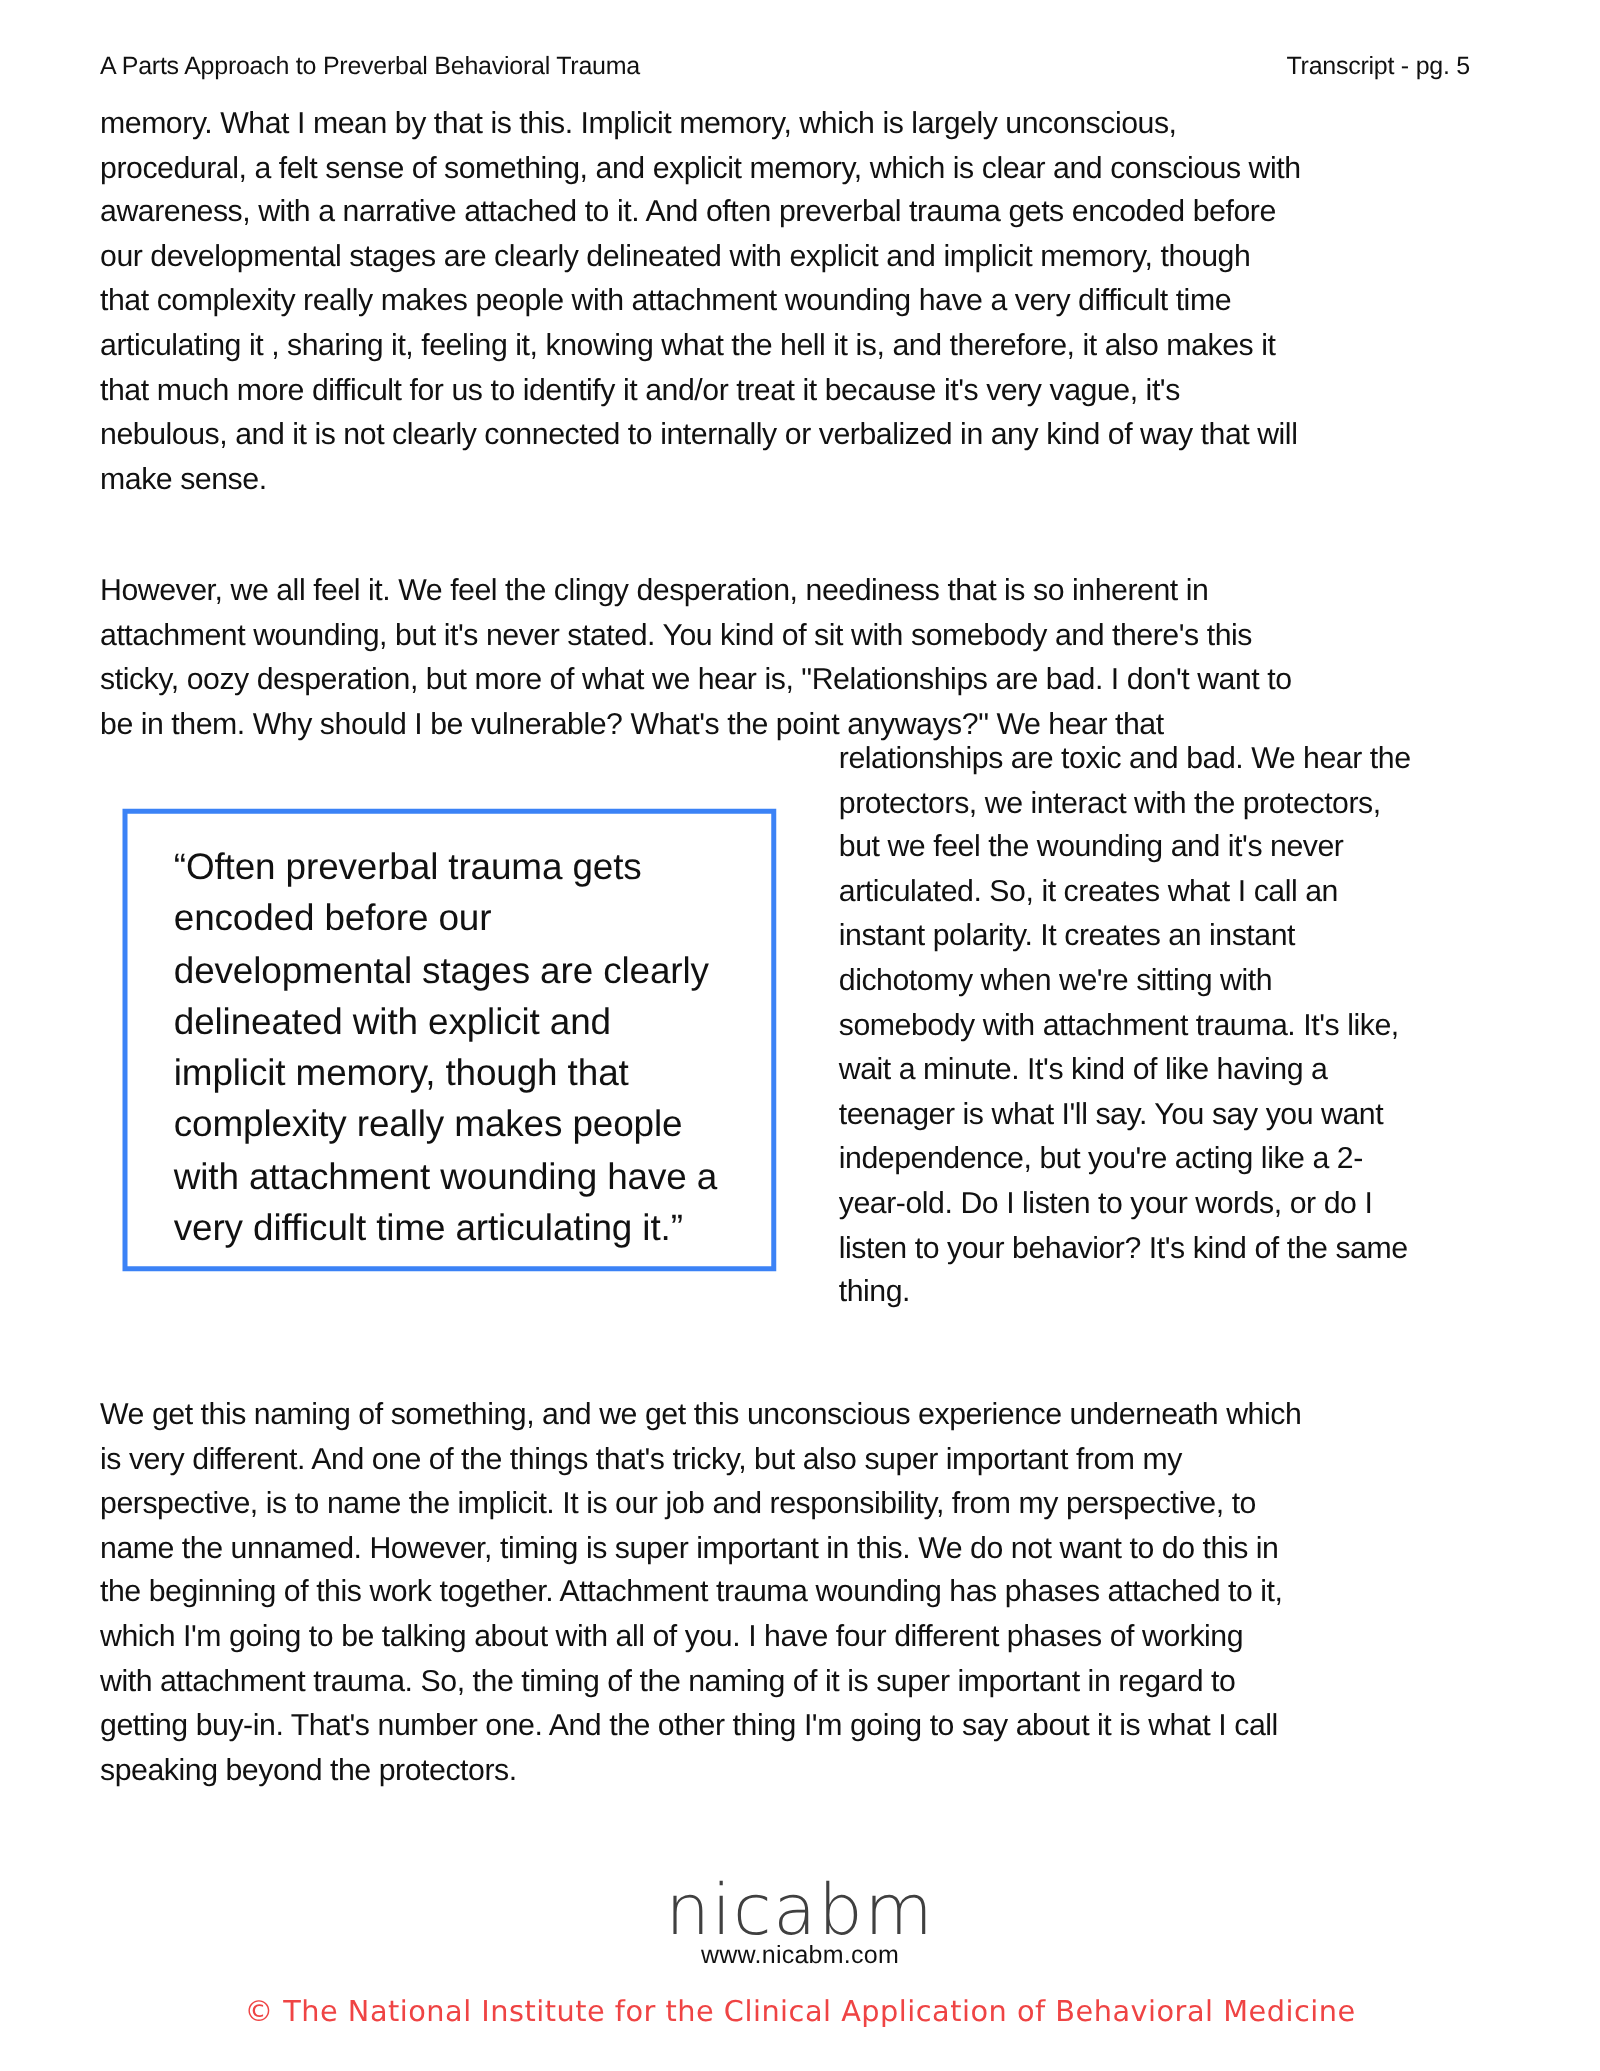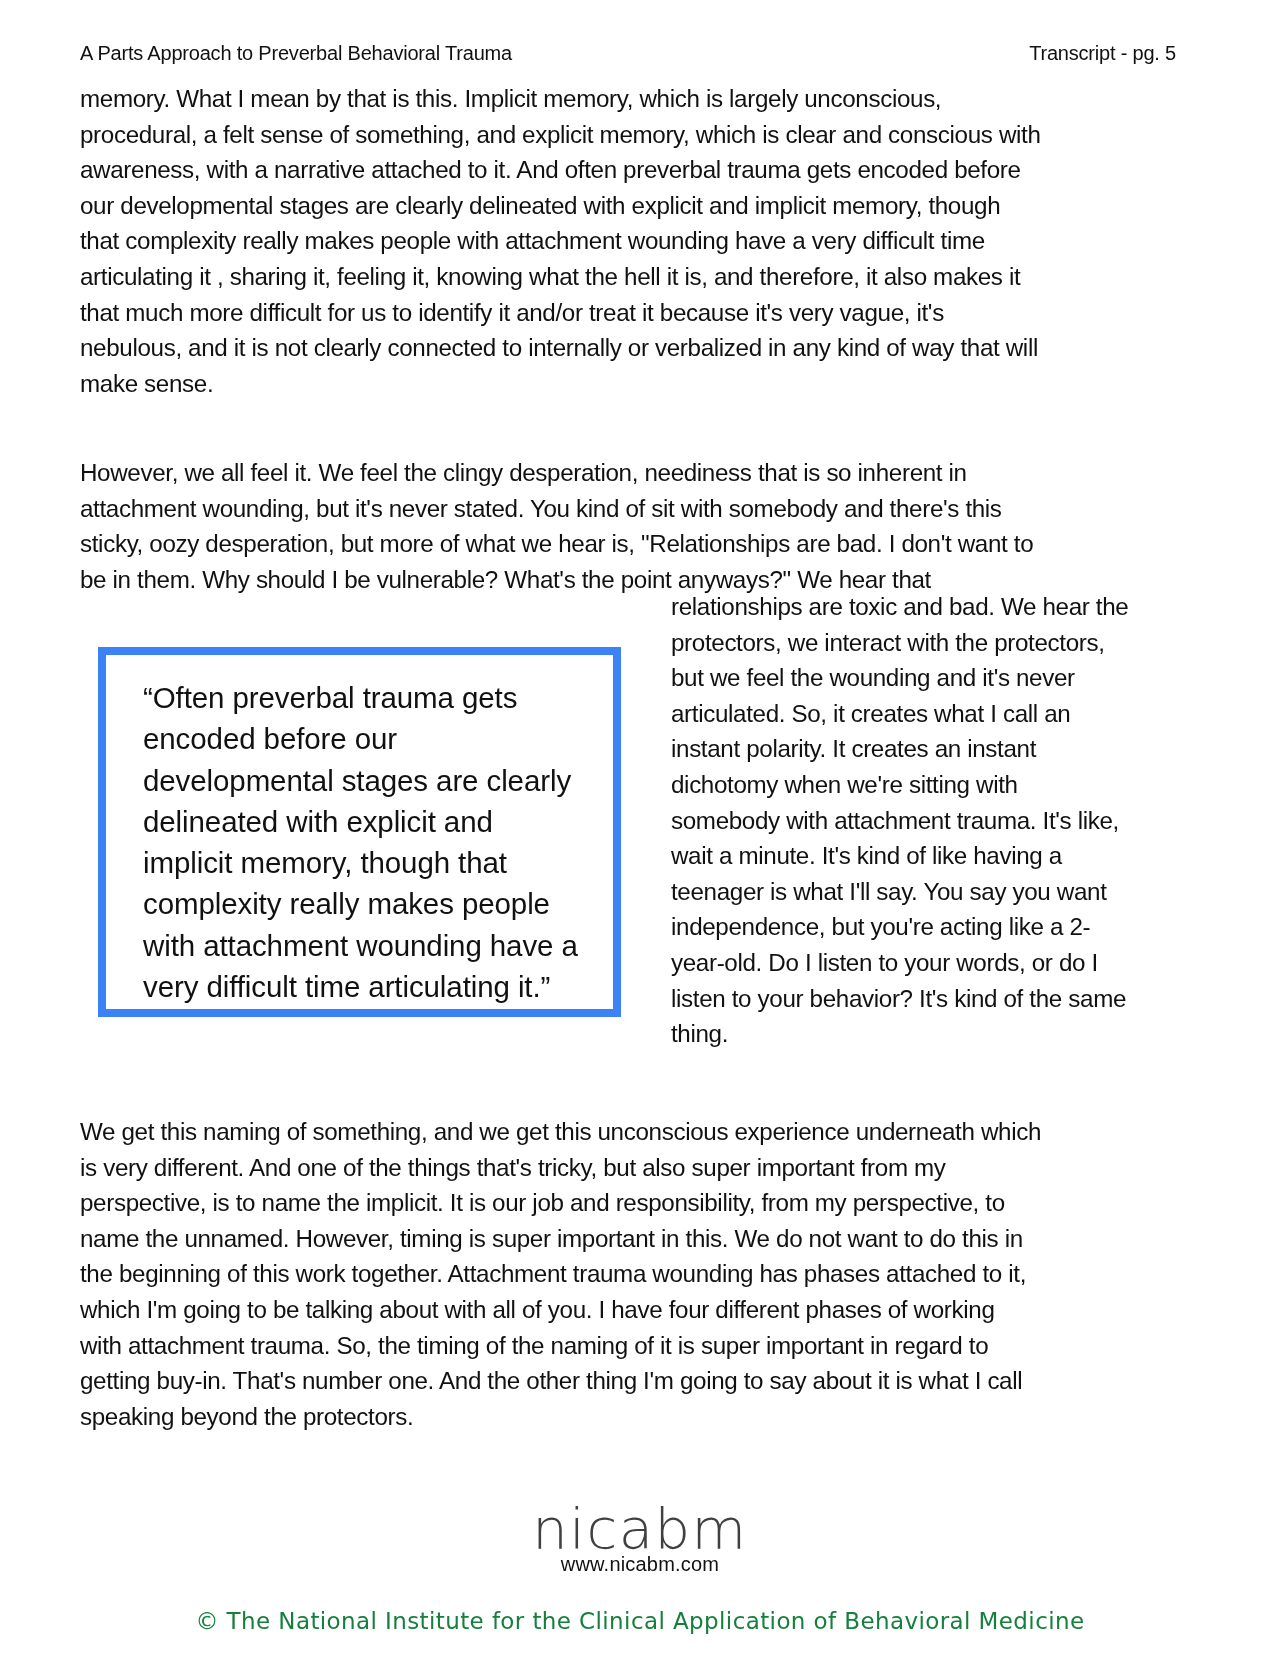--- a/index.html
+++ b/index.html
@@ -33,21 +33,21 @@
   .para-1 { position: absolute; left: 80px; top: 81px; }
   .para-2 { position: absolute; left: 80px; top: 455px; }
   .para-2b { position: absolute; left: 671px; top: 589px; }
   .para-3 { position: absolute; left: 80px; top: 1114px; }
   .pull-quote {
     position: absolute;
     left: 98px;
     top: 647px;
     width: 523px;
     height: 370px;
-    border: 8px solid #3b82f6;
+    border: 4px solid #3b82f6;
     box-sizing: border-box;
   }
   .pull-quote-text {
     position: absolute;
     left: 37px;
     top: 22px;
     font-size: 29.5px;
     line-height: 41.3px;
     letter-spacing: -0.1px;
     white-space: nowrap;
@@ -74,23 +74,23 @@
     font-size: 20px;
     line-height: 22px;
     margin-top: 0px;
     letter-spacing: 0.2px;
   }
   .copyright {
     display: block;
     font-family: "DejaVu Sans", sans-serif;
     font-size: 23px;
     line-height: 30px;
-    margin-top: 31px;
+    margin-top: 20px;
     letter-spacing: 0.4px;
-    color: #15803d;
+    color: #ef4444;
   }
 </style>
 </head>
 <body>
 
 <div class="page-header">
   <span>A Parts Approach to Preverbal Behavioral Trauma</span>
   <span>Transcript - pg. 5</span>
 </div>
 

